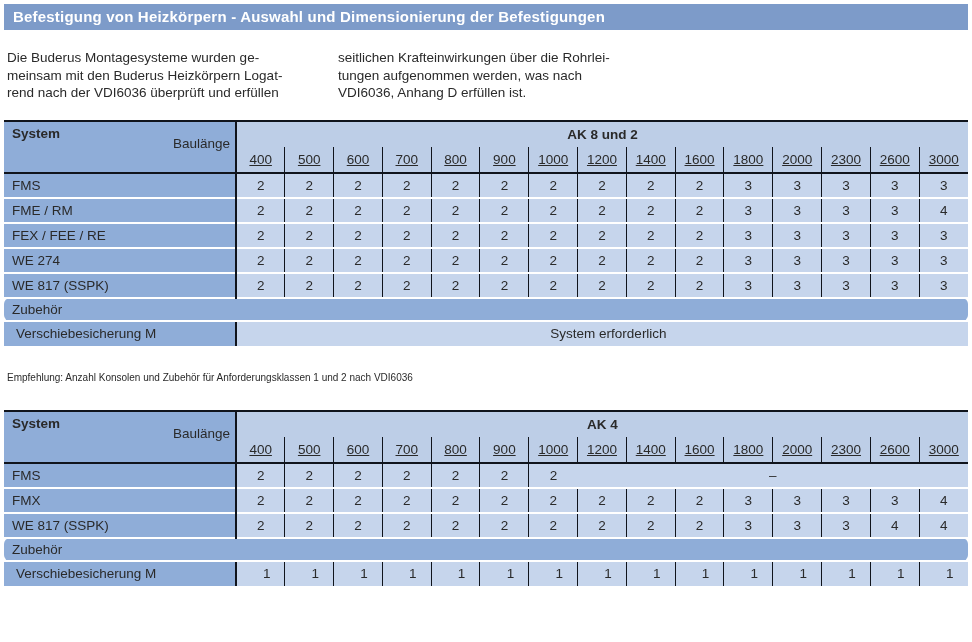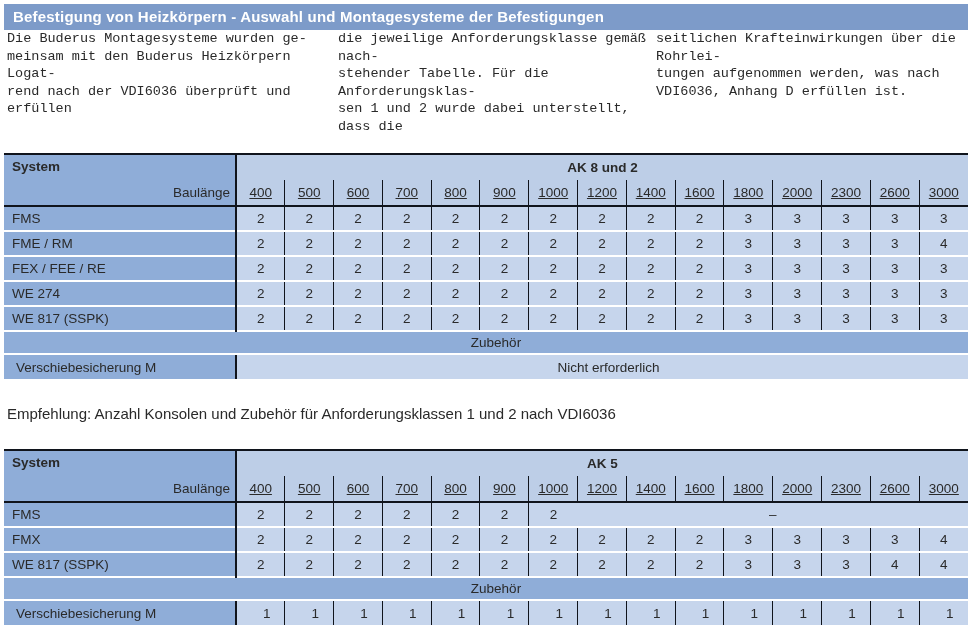--- a/index.html
+++ b/index.html
@@ -17,21 +17,21 @@
     background:#fff;overflow:hidden;
     font-family:"Liberation Sans", sans-serif;
     color:var(--text);
   }
   .page{padding:4px 4px 0 4px;}
   .titlebar{
     height:26px;line-height:26px;background:var(--titleblue);
     color:#fff;font-weight:bold;font-size:15px;padding-left:9px;
     letter-spacing:.2px;white-space:nowrap;overflow:hidden;
   }
-  .intro{display:flex;padding-left:3px;font-family:Liberation Mono, monospace;}
+  .intro{display:flex;margin-top:19px;padding-left:3px;}
   .intro p{
     margin:0;font-size:13.5px;line-height:17.5px;
     white-space:pre-line;
   }
   .intro p:nth-child(1){width:331px;}
   .intro p:nth-child(2){width:318px;}
   .intro p:nth-child(3){flex:1;}
 
   table.dim{
     width:100%;border-collapse:collapse;table-layout:fixed;
@@ -42,60 +42,57 @@
   td{padding:0;text-align:center;vertical-align:middle;height:23px;}
   col.c-label{width:232px;}
 
   td.corner{
     background:var(--medium);position:relative;
     border-right:2px solid var(--line);
     border-bottom:2px solid var(--line);
     text-align:center;
   }
   td.corner .sys{position:absolute;top:4px;left:8px;font-weight:bold;}
-  td.corner .bau{position:absolute;bottom:5px;right:5px;}
+  td.corner .bau{position:absolute;bottom:21px;right:5px;}
 
   td.band{background:var(--band);font-weight:bold;height:25px;}
   td.colhead{
     background:var(--band);height:25px;
     border-bottom:2px solid var(--line);
     border-left:1px solid var(--line);
     text-decoration:underline;
   }
   tr.datarow td{border-top:2px solid var(--sep);}
   tr.datarow.first td{border-top:2px solid var(--line);}
   td.rowlabel{
     background:var(--medium);text-align:left;padding-left:8px;
     border-right:2px solid var(--line);
   }
   td.val{background:var(--light);border-left:1px solid var(--line);}
   td.spanval,td.merged{border-left:none;}
   td.zubehoer{
-    background:var(--medium);text-align:center;padding-left:20px;height:21px;
-    border-top:2px solid var(--sep);border-bottom:2px solid var(--sep);
+    background:var(--medium);text-align:left;padding-left:8px;height:21px;
+    border-top:2px solid var(--sep);border-bottom:2px solid var(--sep);border-radius:6px;
   }
   tr.acc td{border-top:2px solid var(--sep);height:24px;padding-left:12px;}
 
-  p.caption{margin:26px 0 0 3px;font-size:15px;}
+  p.caption{margin:26px 0 0 3px;font-size:10px;}
 </style>
 </head>
 <body>
 
 <div class="page">
   <div class="titlebar">
-    <span>Befestigung von Heizkörpern - Auswahl und Montagesysteme der Befestigungen</span>
+    <span>Befestigung von Heizkörpern - Auswahl und Dimensionierung der Befestigungen</span>
   </div>
 
   <div class="intro">
       <p class="intro-col">Die Buderus Montagesysteme wurden ge-
 meinsam mit den Buderus Heizkörpern Logat-
 rend nach der VDI6036 überprüft und erfüllen</p>
-      <p class="intro-col">die jeweilige Anforderungsklasse gemäß nach-
-stehender Tabelle. Für die Anforderungsklas-
-sen 1 und 2 wurde dabei unterstellt, dass die</p>
       <p class="intro-col">seitlichen Krafteinwirkungen über die Rohrlei-
 tungen aufgenommen werden, was nach
 VDI6036, Anhang D erfüllen ist.</p>
     </div>
 
   <div class="tablewrap">
       <table class="dim">
         <colgroup>
           <col class="c-label">
           <col>
@@ -229,21 +226,21 @@
             <td class="val">3</td>
             <td class="val">3</td>
             <td class="val">3</td>
             <td class="val">3</td>
           </tr>
           <tr>
             <td class="zubehoer" colspan="16">Zubehör</td>
           </tr>
           <tr class="acc">
             <td class="rowlabel">Verschiebesicherung M</td>
-            <td class="val spanval" colspan="15">Nicht erforderlich</td>
+            <td class="val spanval" colspan="15">System erforderlich</td>
           </tr>
         </tbody>
       </table>
     </div>
   <p class="caption">Empfehlung: Anzahl Konsolen und Zubehör für Anforderungsklassen 1 und 2 nach VDI6036</p>
 
   <div class="tablewrap t2">
       <table class="dim">
         <colgroup>
           <col class="c-label">
@@ -262,21 +259,21 @@
           <col>
           <col>
           <col>
         </colgroup>
         <thead>
           <tr>
             <td class="corner" rowspan="2">
               <div class="sys">System</div>
               <div class="bau">Baulänge</div>
             </td>
-            <td class="band" colspan="15">AK 5</td>
+            <td class="band" colspan="15">AK 4</td>
           </tr>
           <tr>
             <td class="colhead">400</td>
             <td class="colhead">500</td>
             <td class="colhead">600</td>
             <td class="colhead">700</td>
             <td class="colhead">800</td>
             <td class="colhead">900</td>
             <td class="colhead">1000</td>
             <td class="colhead">1200</td>

